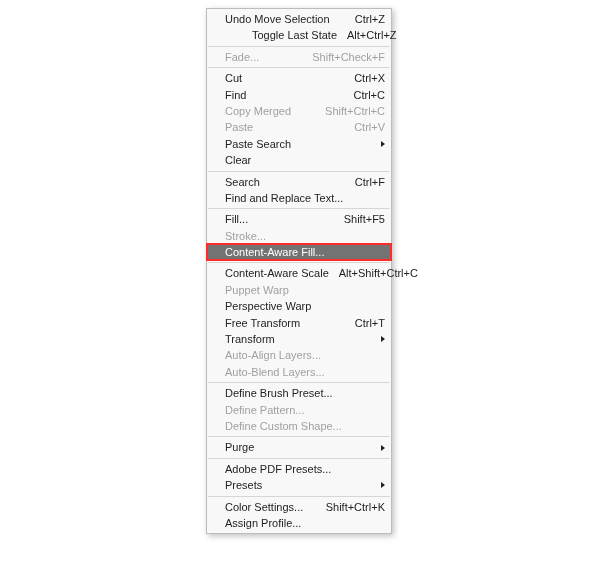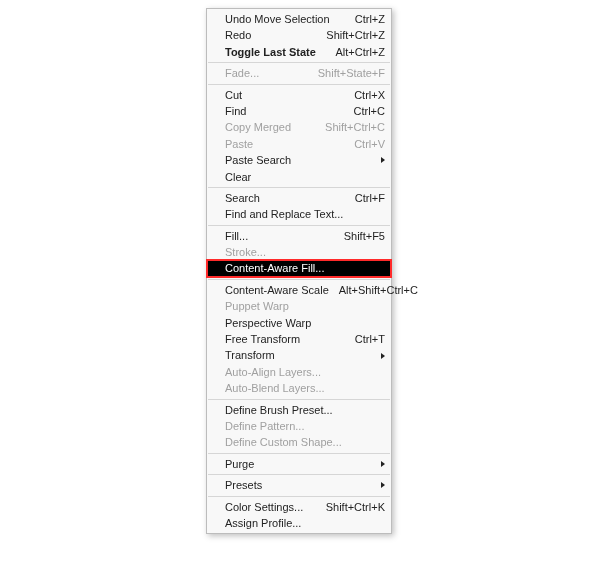--- a/index.html
+++ b/index.html
@@ -28,23 +28,23 @@
     height: 16.4px;
     padding: 0 6px 0 18px;
     white-space: nowrap;
     position: relative;
     line-height: 16.4px;
   }
   .item .label { flex: 0 0 auto; }
   .item .spacer { flex: 1 1 auto; }
   .item .shortcut { flex: 0 0 auto; padding-left: 10px; }
   .item.disabled { color: #a0a0a0; }
-  .item.bold .label { font-weight: 700; }
+  .item.bold .label { font-weight: 400; margin-left: 27px; }
   .item.selected {
-    background: #000000;
+    background: #737373;
     color: #ffffff;
   }
   .item.outlined::after {
     content: "";
     position: absolute;
     left: -1px; right: -1px; top: -1px; bottom: -1px;
     border: 2px solid #ff2a2a;
     pointer-events: none;
   }
   .sep {
@@ -65,35 +65,30 @@
 </style>
 </head>
 <body>
 
 <div class="menu" id="menu">
     <div class="item">
       <span class="label">Undo Move Selection</span>
       <span class="spacer"></span>
       <span class="shortcut">Ctrl+Z</span>
     </div>
-    <div class="item">
-      <span class="label">Redo</span>
-      <span class="spacer"></span>
-      <span class="shortcut">Shift+Ctrl+Z</span>
-    </div>
     <div class="item bold">
       <span class="label">Toggle Last State</span>
       <span class="spacer"></span>
       <span class="shortcut">Alt+Ctrl+Z</span>
     </div>
     <div class="sep"></div>
     <div class="item disabled">
       <span class="label">Fade...</span>
       <span class="spacer"></span>
-      <span class="shortcut">Shift+State+F</span>
+      <span class="shortcut">Shift+Check+F</span>
     </div>
     <div class="sep"></div>
     <div class="item">
       <span class="label">Cut</span>
       <span class="spacer"></span>
       <span class="shortcut">Ctrl+X</span>
     </div>
     <div class="item">
       <span class="label">Find</span>
       <span class="spacer"></span>
@@ -187,20 +182,24 @@
       <span class="label">Define Custom Shape...</span>
       <span class="spacer"></span>
     </div>
     <div class="sep"></div>
     <div class="item">
       <span class="label">Purge</span>
       <span class="spacer"></span>
       <span class="submenu-arrow"></span>
     </div>
     <div class="sep"></div>
+    <div class="item">
+      <span class="label">Adobe PDF Presets...</span>
+      <span class="spacer"></span>
+    </div>
     <div class="item">
       <span class="label">Presets</span>
       <span class="spacer"></span>
       <span class="submenu-arrow"></span>
     </div>
     <div class="sep"></div>
     <div class="item">
       <span class="label">Color Settings...</span>
       <span class="spacer"></span>
       <span class="shortcut">Shift+Ctrl+K</span>

